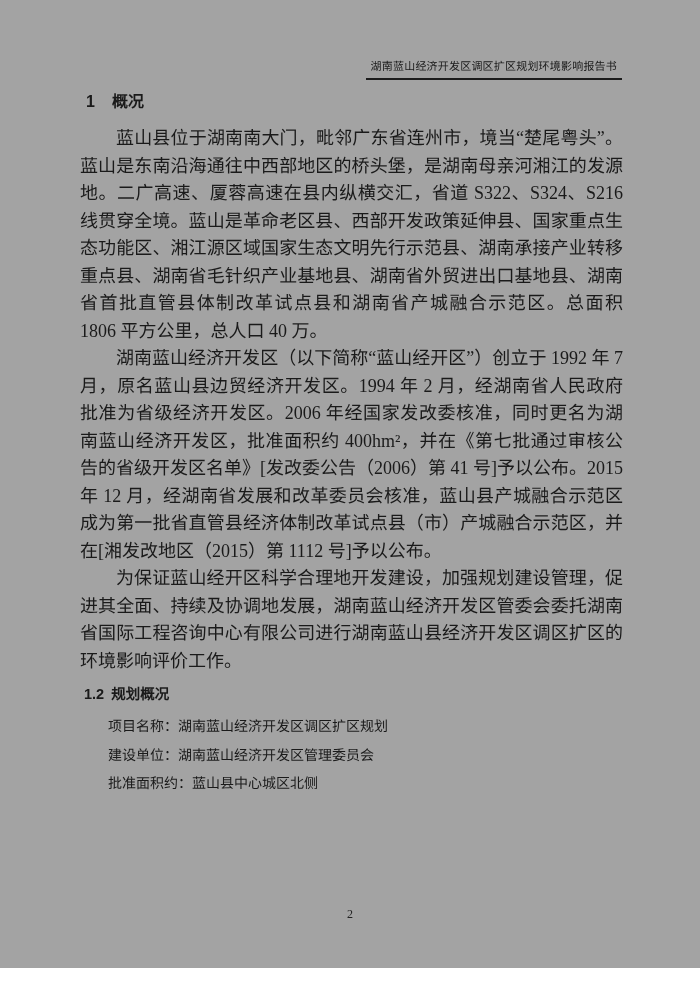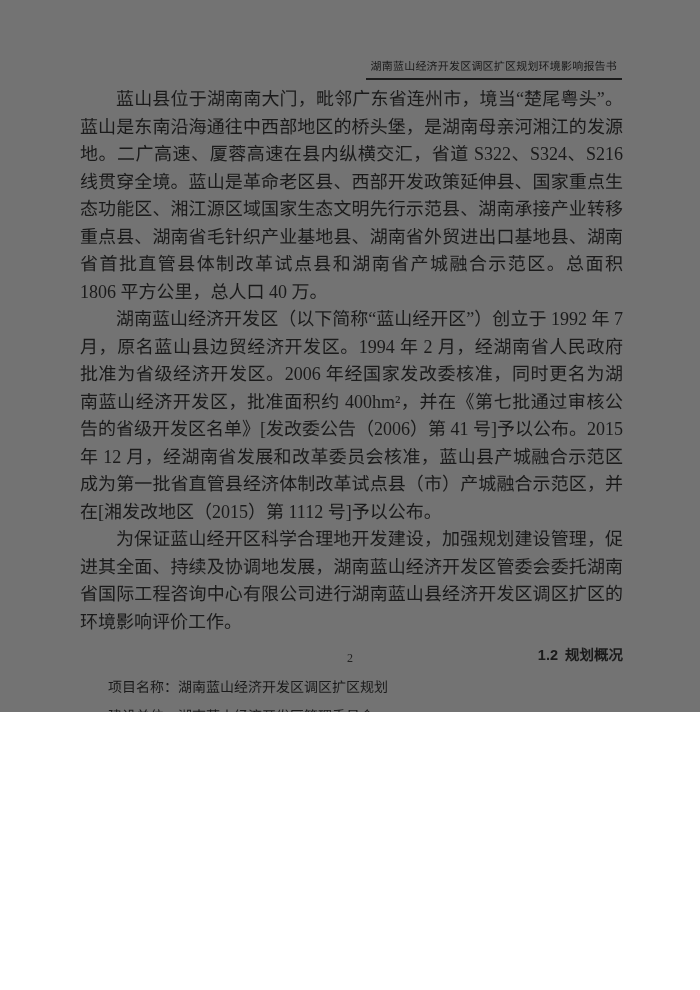--- a/index.html
+++ b/index.html
@@ -3,22 +3,22 @@
 <meta charset="utf-8">
 <style>
   html, body {
     margin: 0;
     padding: 0;
     background: #ffffff;
   }
   .page {
     position: relative;
     width: 700px;
-    height: 712px;
-    background: #737373;
+    height: 968px;
+    background: #a3a3a3;
     color: #1a1a1a;
     font-family: "Liberation Serif", "DejaVu Serif", serif;
     overflow: hidden;
   }
   
   .running-header {
     position: absolute;
     top: 56px;
     left: 80px;
     right: 78px;
@@ -46,21 +46,21 @@
   }
   .h1 .h-num { margin-right: 17px; }
   .h2 {
     margin: 0 0 9px 4px;
     font-family: "Liberation Sans", "DejaVu Sans", sans-serif;
     font-size: 14.5px;
     font-weight: bold;
     line-height: 19px;
   }
   .h2 .h-num { margin-right: 7px; }
-  .h2-second { margin-top: 10px; text-align: right; }
+  .h2-second { margin-top: 10px; }
   .para {
     margin: 0;
     font-size: 18px;
     line-height: 27.5px;
     text-align: justify;
     text-indent: 2em;
   }
   .info-line {
     margin: 0;
     font-size: 14px;
@@ -82,20 +82,23 @@
 <body>
 
 <div class="page">
 
   <div class="running-header">
     <span class="running-title">湖南蓝山经济开发区调区扩区规划环境影响报告书</span>
   </div>
 
   <main class="content">
 
+    <h1 class="h1">
+      <span class="h-num">1</span><span class="h-title">概况</span>
+    </h1>
 
 
     <p class="para">蓝山县位于湖南南大门，毗邻广东省连州市，境当“楚尾粤头”。蓝山是东南沿海通往中西部地区的桥头堡，是湖南母亲河湘江的发源地。二广高速、厦蓉高速在县内纵横交汇，省道 S322、S324、S216 线贯穿全境。蓝山是革命老区县、西部开发政策延伸县、国家重点生态功能区、湘江源区域国家生态文明先行示范县、湖南承接产业转移重点县、湖南省毛针织产业基地县、湖南省外贸进出口基地县、湖南省首批直管县体制改革试点县和湖南省产城融合示范区。总面积 1806 平方公里，总人口 40 万。</p>
     <p class="para">湖南蓝山经济开发区（以下简称“蓝山经开区”）创立于 1992 年 7 月，原名蓝山县边贸经济开发区。1994 年 2 月，经湖南省人民政府批准为省级经济开发区。2006 年经国家发改委核准，同时更名为湖南蓝山经济开发区，批准面积约 400hm²，并在《第七批通过审核公告的省级开发区名单》[发改委公告（2006）第 41 号]予以公布。2015 年 12 月，经湖南省发展和改革委员会核准，蓝山县产城融合示范区成为第一批省直管县经济体制改革试点县（市）产城融合示范区，并在[湘发改地区（2015）第 1112 号]予以公布。</p>
     <p class="para">为保证蓝山经开区科学合理地开发建设，加强规划建设管理，促进其全面、持续及协调地发展，湖南蓝山经济开发区管委会委托湖南省国际工程咨询中心有限公司进行湖南蓝山县经济开发区调区扩区的环境影响评价工作。</p>
 
     <h2 class="h2 h2-second">
       <span class="h-num">1.2</span><span class="h-title">规划概况</span>
     </h2>
 

